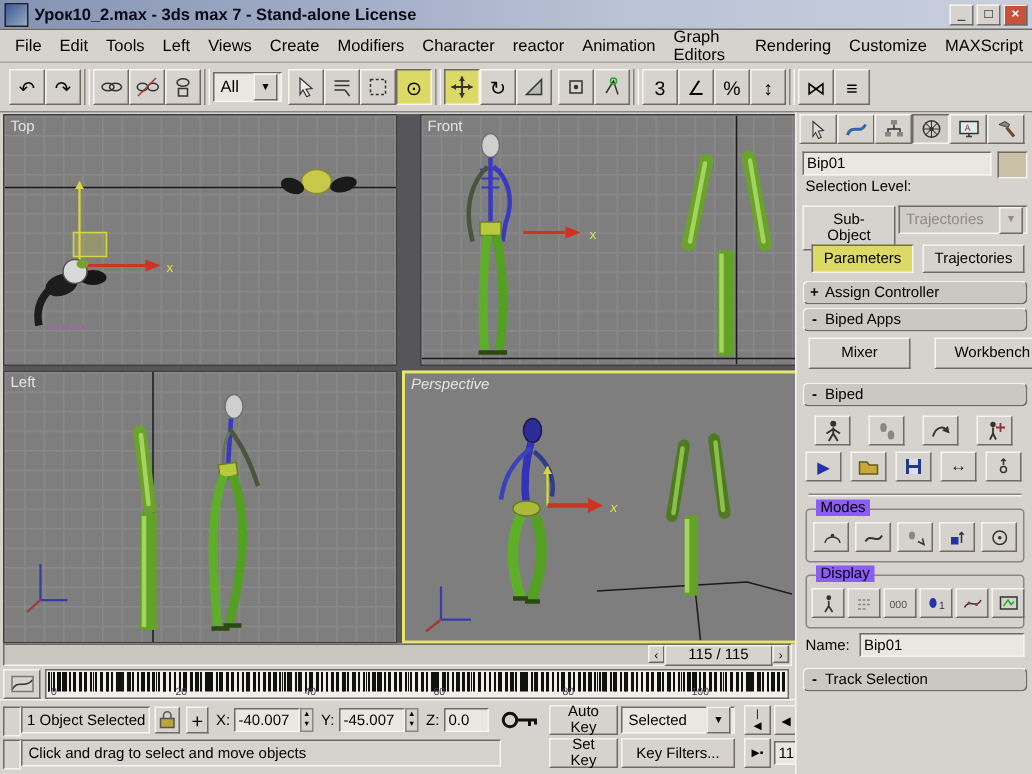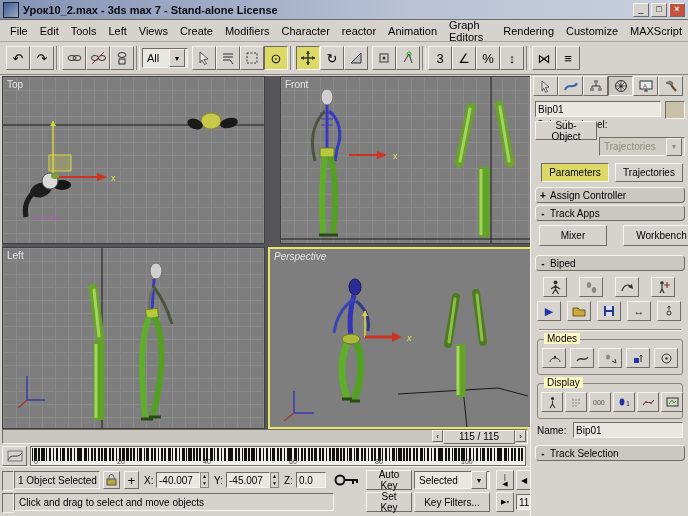--- a/index.html
+++ b/index.html
@@ -63,21 +63,21 @@
   .cmdpanel{position:absolute;left:530px;top:75px;width:158px;height:441px;background:#d6d3ce;
     border-left:1px solid #f7f4ef;box-sizing:border-box;}
   .tabrow{position:absolute;left:2px;top:1px;display:flex;}
   .ctab{width:25px;height:20px;}
   .rollout{position:absolute;left:4px;width:150px;height:16px;display:flex;align-items:center;
     background:#cbc8c2;border:1px solid;border-color:#f7f4ef #6f6b63 #6f6b63 #f7f4ef;
     border-radius:4px;font-size:10px;box-sizing:border-box;}
   .rollout .pm{width:14px;text-align:center;font-weight:bold;}
   .rollout .rt{flex:1;padding-right:14px;}
   .grpbox{position:absolute;left:6px;width:146px;border:1px solid #8a867e;border-radius:3px;box-sizing:border-box;}
-  .grpbox .leg{position:absolute;top:-7px;left:6px;background:#fef9c3;padding:0 3px;font-size:10px;}
+  .grpbox .leg{position:absolute;top:-7px;left:6px;background:#8b5cf6;padding:0 3px;font-size:10px;}
   .ib{width:24px;height:20px;font-size:11px;color:#222;}
   svg{display:block;}
   .gz{font-size:9px;fill:#e2e24e;}
 </style>
 </head>
 <body>
 
 <div class="titlebar">
   <span style="width:14px;height:14px;background:linear-gradient(135deg,#3a5a9a,#9ab);border:1px solid #223;display:inline-block;"></span>
   <span class="ttl">Урок10_2.max - 3ds max 7 - Stand-alone License</span>
@@ -568,37 +568,37 @@
           </svg>
         </span>
       </button>
   </div>
 
   <input class="fld abs" style="left: 4px; top: 26px; width: 126px;" value="Bip01">
   <span class="abs sunken" style="left:134px;top:26px;width:18px;height:16px;background:#c9c0a8;"></span>
 
   <span class="abs" style="left:6px;top:44px;font-size:10px;">Selection Level:</span>
 
-  <button class="btn abs" style="left:4px;top:46px;width:62px;height:19px;font-size:10px;">Sub-Object</button>
+  <button class="btn abs" style="left:4px;top:62px;width:62px;height:30px;font-size:10px;">Sub-Object</button>
   <div class="ddl abs" style="left:68px;top:62px;width:86px;height:19px;background:#d0cdc7;color:#8f8b83;font-size:10px;">
     <span style="flex:1;">Trajectories</span>
     <span class="arw">▼</span>
   </div>
 
   <button class="btn on abs" style="left:10px;top:88px;width:68px;height:19px;font-size:10px;">Parameters</button>
   <button class="btn abs" style="left:84px;top:88px;width:68px;height:19px;font-size:10px;">Trajectories</button>
 
   <div class="rollout" style="top:112px;">
     <span class="pm">+</span>
     <span class="rt">Assign Controller</span>
   </div>
 
   <div class="rollout" style="top:130px;">
     <span class="pm">-</span>
-    <span class="rt">Track Apps</span>
+    <span class="rt">Biped Apps</span>
   </div>
   <button class="btn abs" style="left:8px;top:150px;width:68px;height:21px;font-size:10px;">Mixer</button>
   <button class="btn abs" style="left:92px;top:150px;width:72px;height:21px;font-size:10px;padding-left:11px;">Workbench</button>
 
   <div class="rollout" style="top:180px;">
     <span class="pm">-</span>
     <span class="rt">Biped</span>
   </div>
 
   <button class="btn ib abs" style="left:12px;top:202px;">

